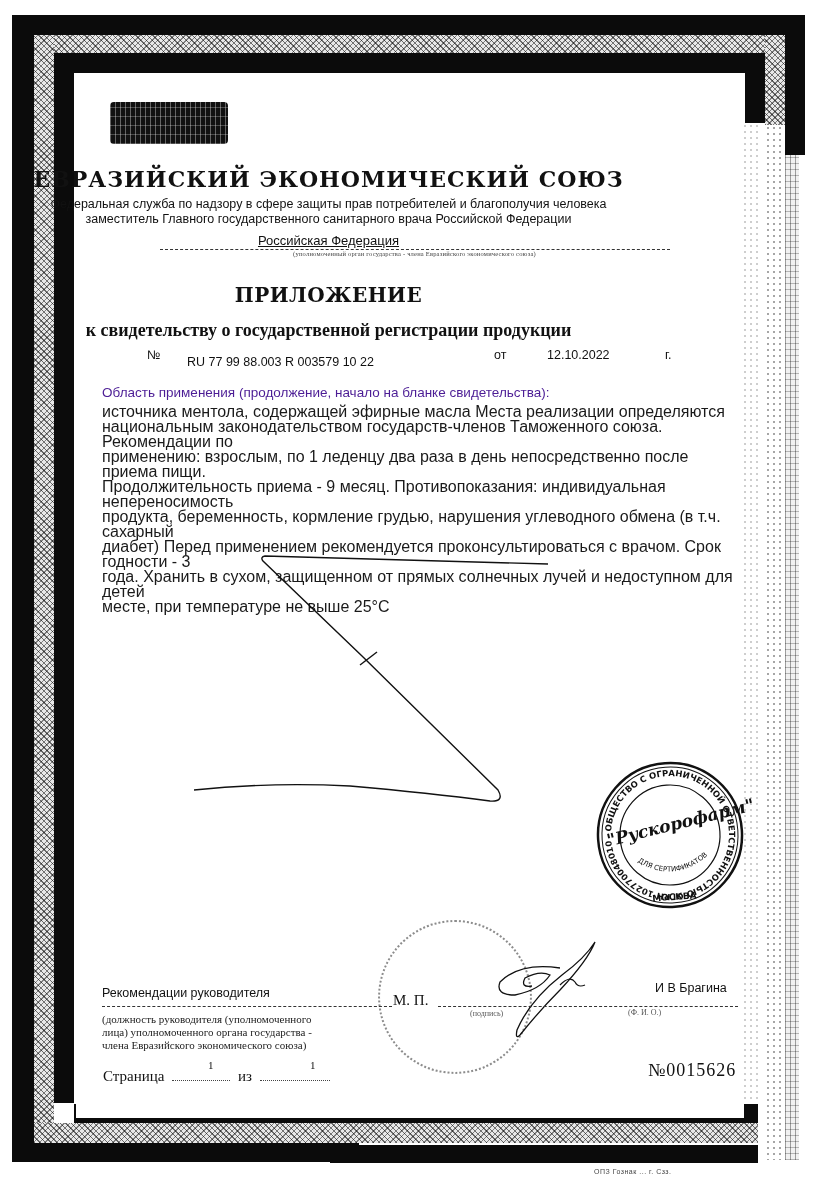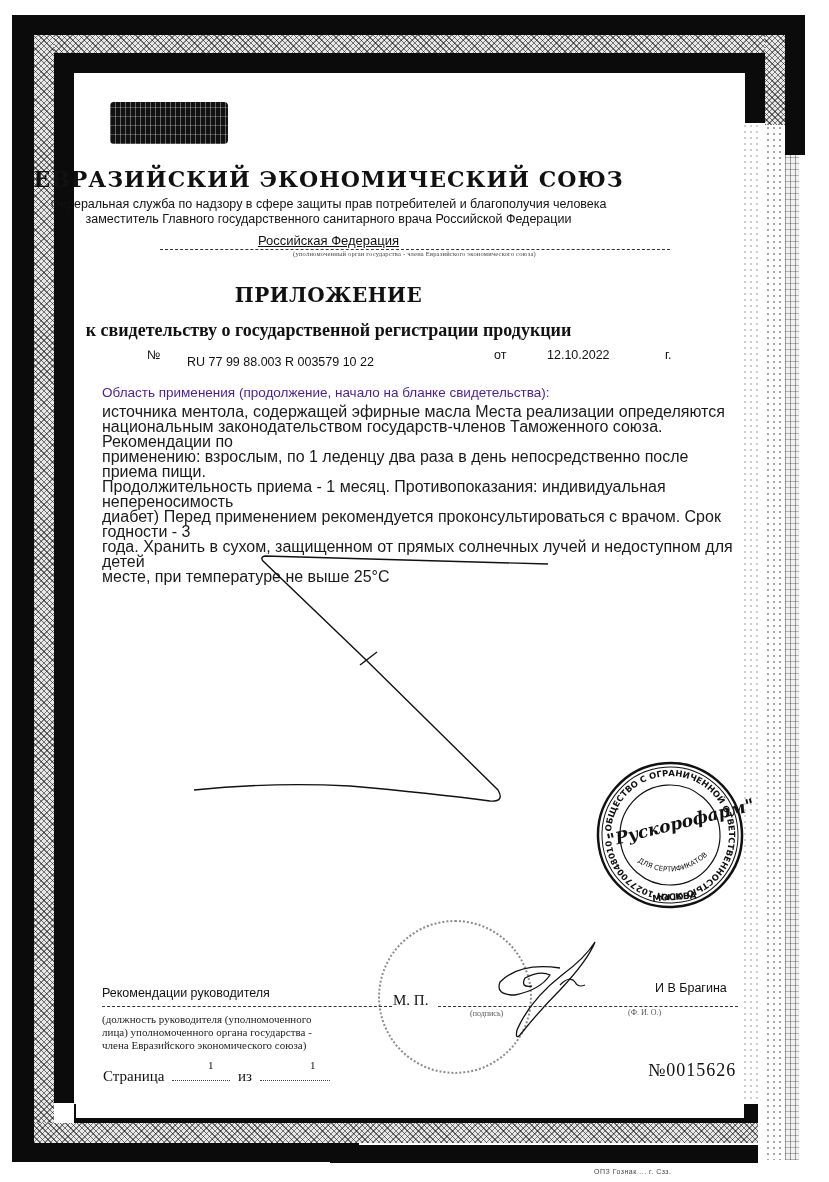--- a/index.html
+++ b/index.html
@@ -114,21 +114,22 @@
   <span style="left:347px;">от</span>
   <span style="left:400px;">12.10.2022</span>
   <span style="left:518px;">г.</span>
 </div>
 
 <div class="scope-heading">Область применения (продолжение, начало на бланке свидетельства):</div>
 <div class="body-text">
   <div>источника ментола, содержащей эфирные масла  Места реализации определяются</div>
   <div>национальным законодательством государств-членов Таможенного союза. Рекомендации по</div>
   <div>применению: взрослым, по 1 леденцу два раза в день непосредственно после приема пищи.</div>
-  <div>Продолжительность приема - 1 месяц. Противопоказания: индивидуальная непереносимость</div>
+  <div>Продолжительность приема - 9 месяц. Противопоказания: индивидуальная непереносимость</div>
+  <div>продукта, беременность, кормление грудью, нарушения углеводного обмена (в т.ч. сахарный</div>
   <div>диабет)  Перед применением рекомендуется проконсультироваться с врачом. Срок годности - 3</div>
   <div>года. Хранить в сухом, защищенном от прямых солнечных лучей и недоступном для детей</div>
   <div>месте, при температуре не выше 25°С</div>
 </div>
 
 <svg class="zline" width="829" height="1182">
   <path d="M548 564 L265 556 Q260 557 263 561 L362 656 L498 790 Q505 802 490 801 Q430 793 350 786 Q270 782 194 790" fill="none" stroke="#111" stroke-width="1.4" stroke-dasharray="none"></path>
   <path d="M360 665 L377 652" stroke="#111" stroke-width="1.4"></path>
 </svg>
 

